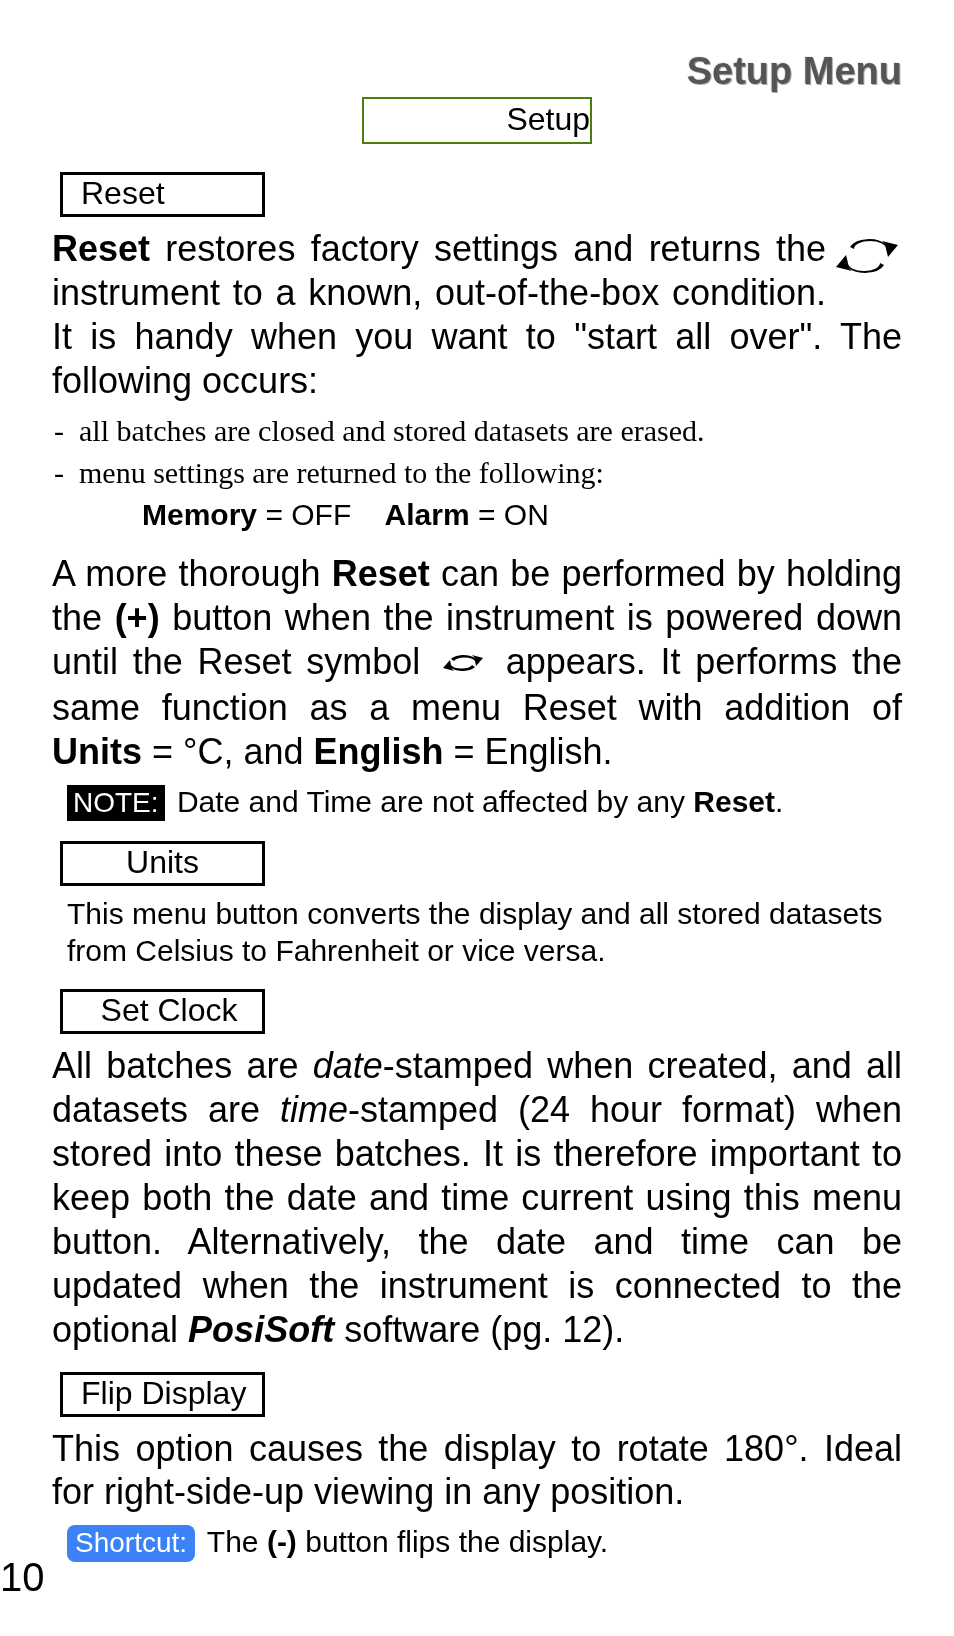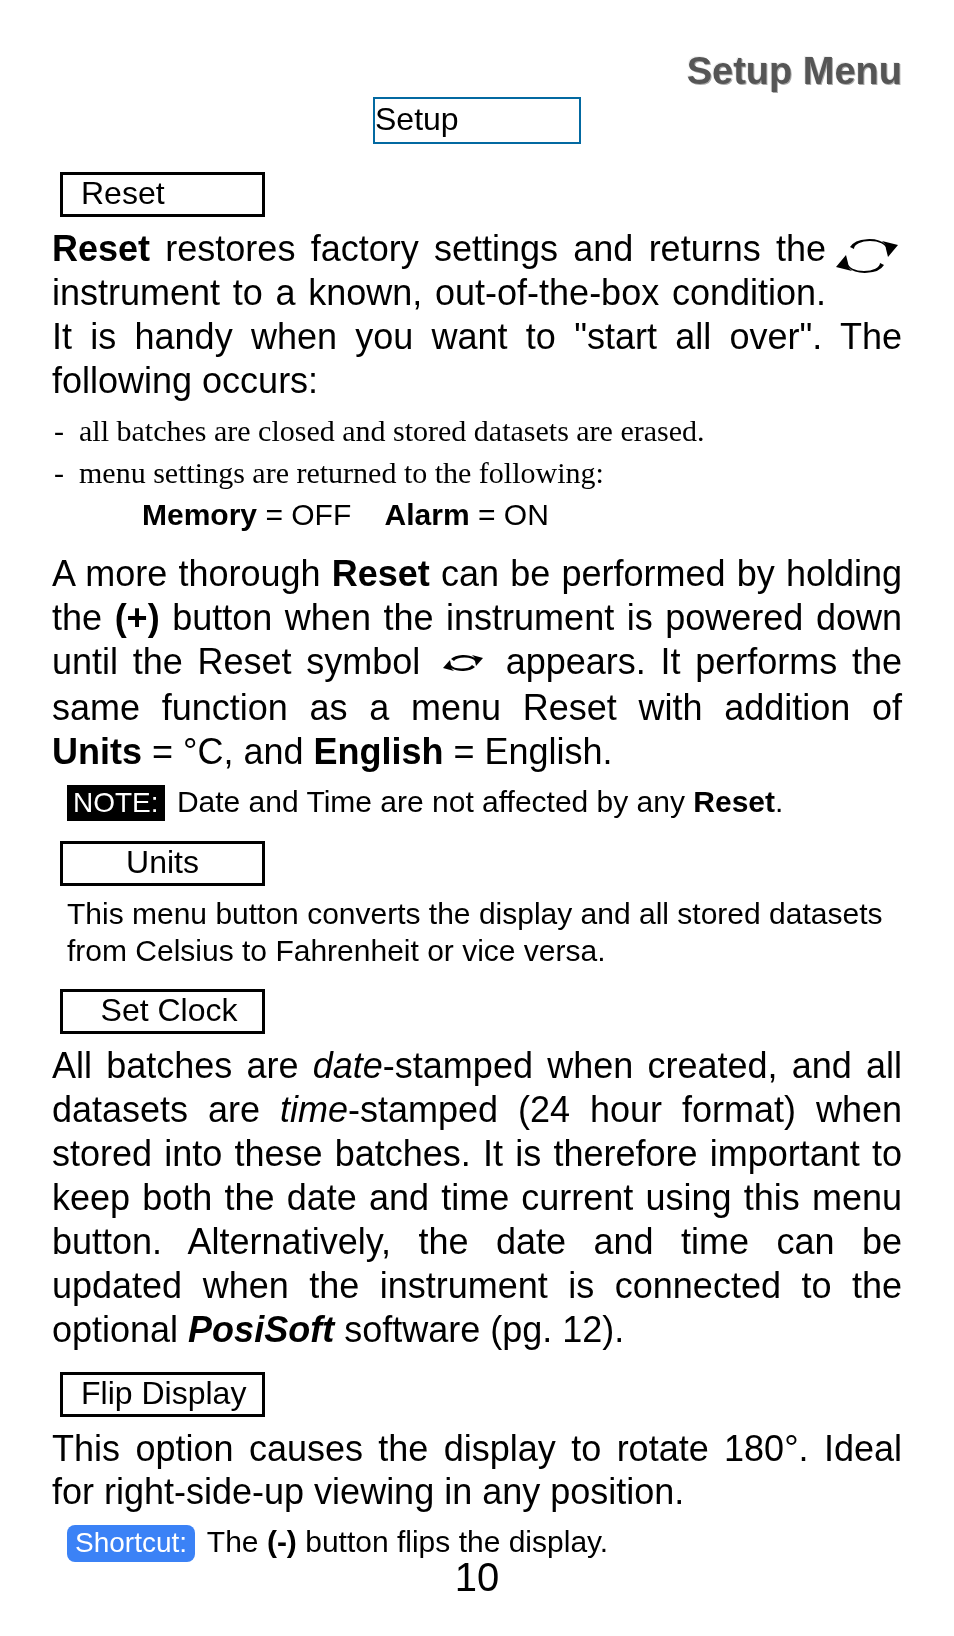--- a/index.html
+++ b/index.html
@@ -14,24 +14,24 @@
   }
   .title {
     text-align: right;
     font-size: 38px;
     font-weight: bold;
     color: #555;
     text-shadow: 1px 1px 0 #aaa, -1px -1px 0 #eee;
     margin-bottom: 4px;
   }
   .setup-box {
-    width: 208px;
+    width: 230px;
     margin: 0 auto 28px auto;
-    border: 2px solid #0369a1;
-    text-align: left;
+    border: 2px solid #4d7c0f;
+    text-align: right;
     font-size: 32px;
     padding: 2px 0 4px 0;
   }
   .menu-box {
     width: 205px;
     border: 3px solid #000;
     font-size: 32px;
     padding: 0 0 2px 18px;
     margin-left: 8px;
     margin-bottom: 10px;
@@ -93,21 +93,21 @@
   }
   .reset-icon-small {
     display: inline-block;
     vertical-align: middle;
     margin: 0 6px;
   }
   .page-num {
     position: absolute;
     bottom: 36px;
     left: 0; right: 0;
-    text-align: center;
+    text-align: left;
     font-size: 40px;
   }
   .section-gap { margin-top: 20px; }
 </style>
 </head>
 <body>
 
 <div class="title">Setup Menu</div>
 
 <div class="setup-box">Setup</div>

